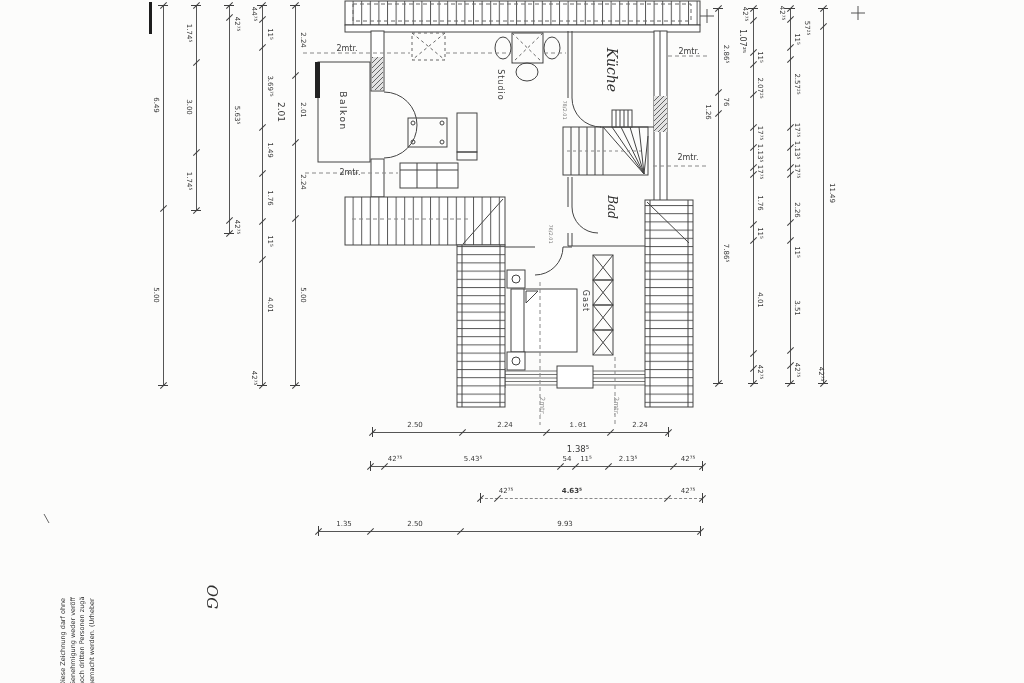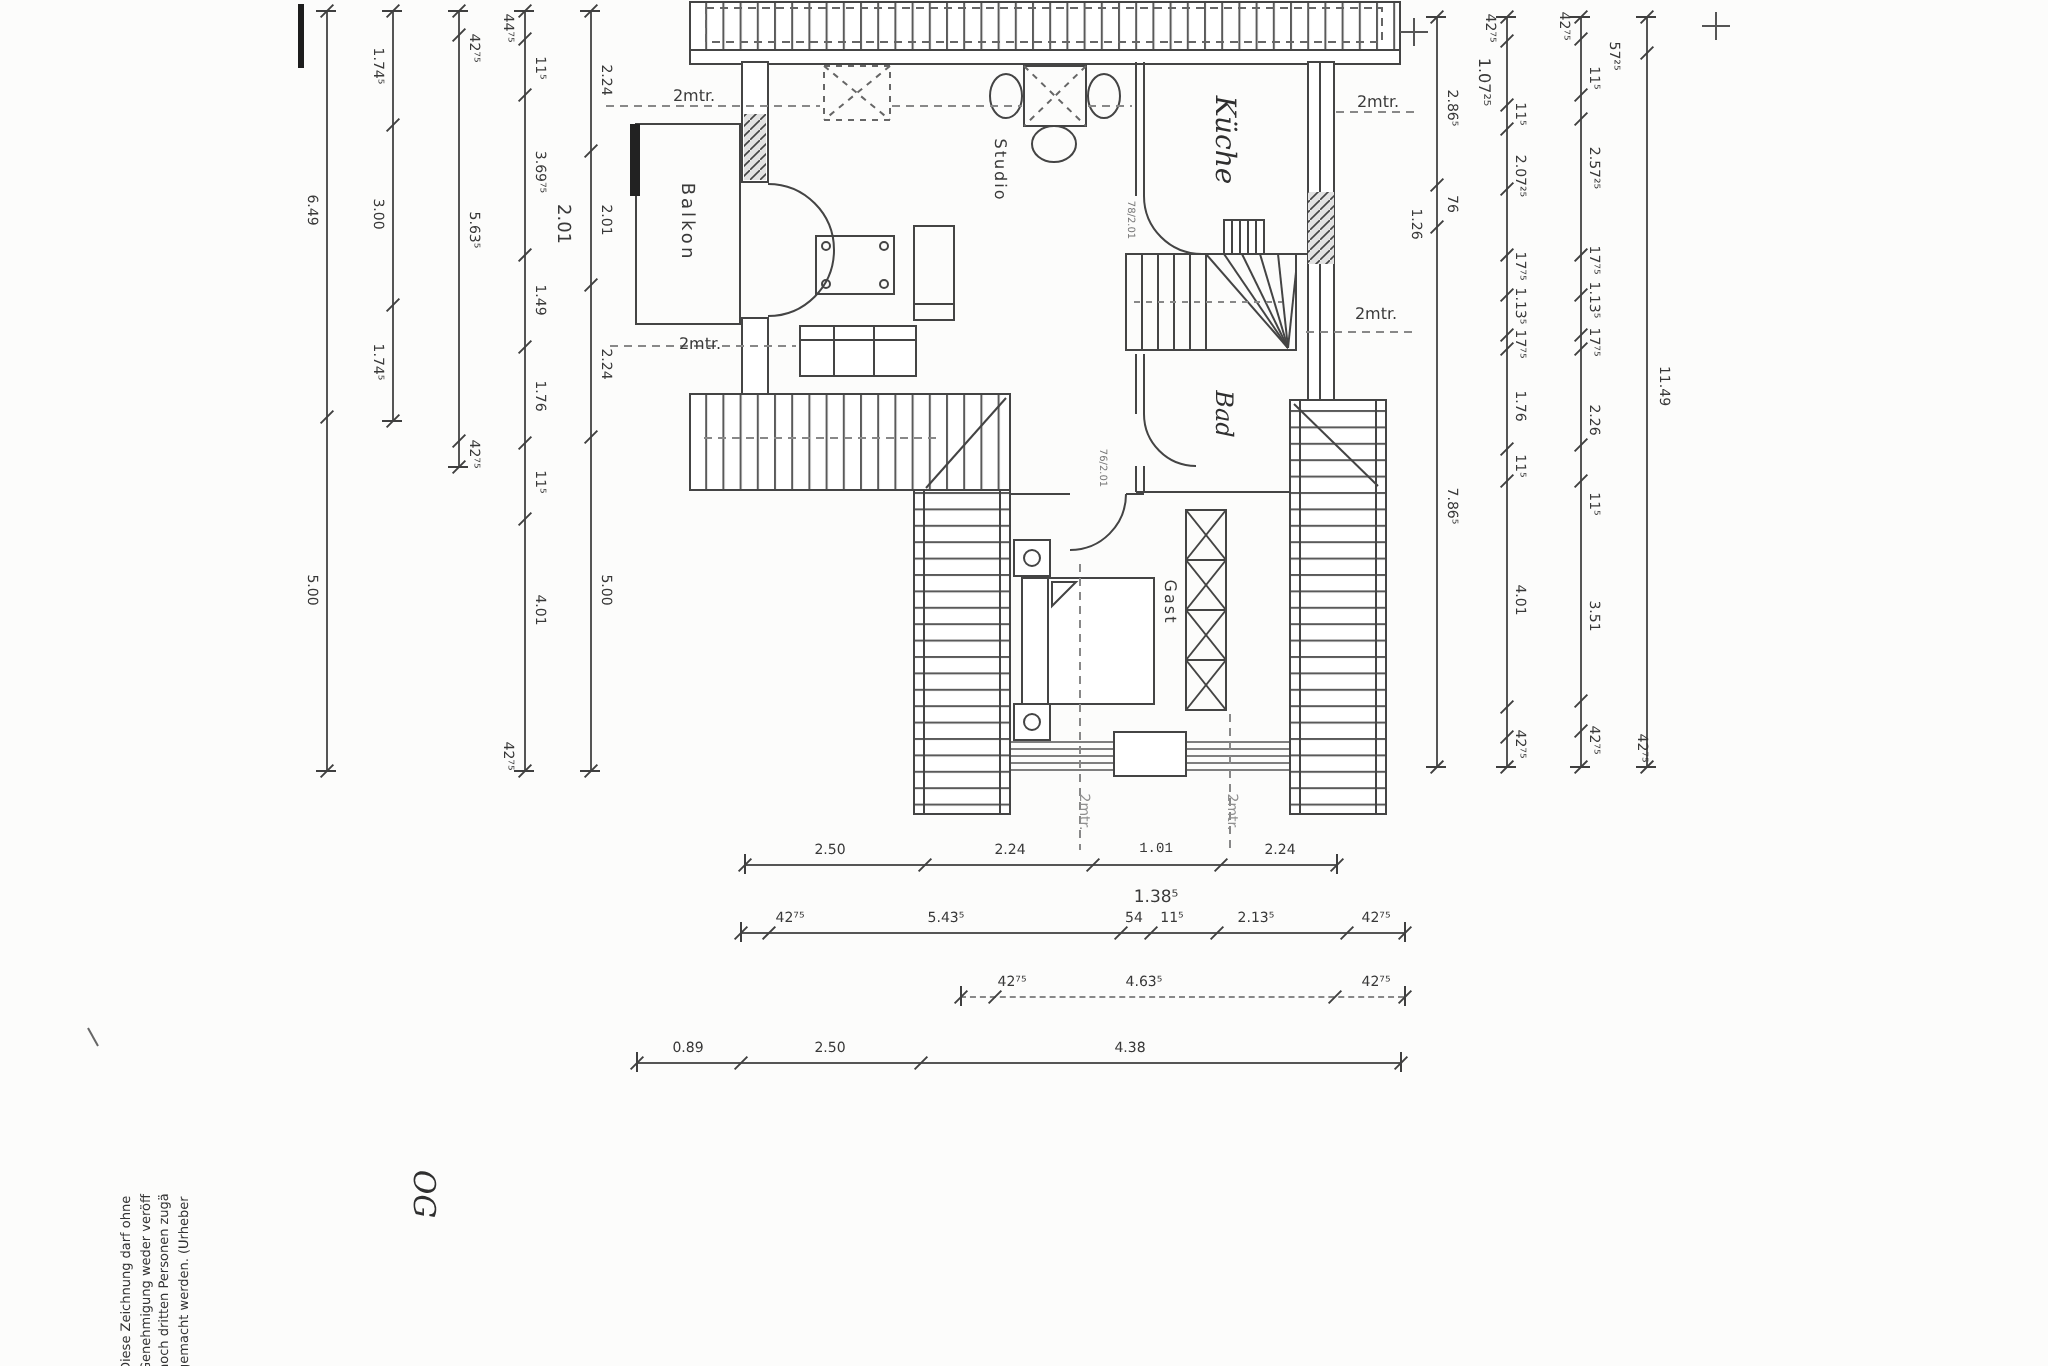--- a/index.html
+++ b/index.html
@@ -391,31 +391,31 @@
       <span class="dlab" style="left: 628px; top: 459px; transform: translate(-50%, -50%);">2.13⁵</span>
       <span class="dlab" style="left: 688px; top: 459px; transform: translate(-50%, -50%);">42⁷⁵</span>
       <div class="dline-dash" style="left: 480px; top: 498px; width: 222px;"></div>
       <div class="dtick" style="left: 476px; top: 498px; width: 9px; height: 1px;"></div>
       <div class="dtick" style="left: 493px; top: 498px; width: 9px; height: 1px;"></div>
       <div class="dtick" style="left: 663px; top: 498px; width: 9px; height: 1px;"></div>
       <div class="dtick" style="left: 698px; top: 498px; width: 9px; height: 1px;"></div>
       <div class="dbar" style="left: 480px; top: 493px; width: 1px; height: 10px;"></div>
       <div class="dbar" style="left: 702px; top: 493px; width: 1px; height: 10px;"></div>
       <span class="dlab" style="left: 506px; top: 491px; transform: translate(-50%, -50%);">42⁷⁵</span>
-      <span class="dlab" style="left: 572px; top: 491px; transform: translate(-50%, -50%);">4.63⁵</span>
+      <span class="dlab" style="left: 572px; top: 491px; transform: translate(-50%, -50%); font-weight: bold;">4.63⁵</span>
       <span class="dlab" style="left: 688px; top: 491px; transform: translate(-50%, -50%);">42⁷⁵</span>
       <div class="dline" style="left: 318px; top: 531px; width: 382px; height: 1px;"></div>
       <div class="dtick" style="left: 314px; top: 531px; width: 9px; height: 1px;"></div>
       <div class="dtick" style="left: 366px; top: 531px; width: 9px; height: 1px;"></div>
       <div class="dtick" style="left: 456px; top: 531px; width: 9px; height: 1px;"></div>
       <div class="dtick" style="left: 696px; top: 531px; width: 9px; height: 1px;"></div>
       <div class="dbar" style="left: 318px; top: 526px; width: 1px; height: 10px;"></div>
       <div class="dbar" style="left: 700px; top: 526px; width: 1px; height: 10px;"></div>
-      <span class="dlab" style="left: 344px; top: 524px; transform: translate(-50%, -50%);">0.89</span>
+      <span class="dlab" style="left: 344px; top: 524px; transform: translate(-50%, -50%);">1.35</span>
       <span class="dlab" style="left: 415px; top: 524px; transform: translate(-50%, -50%);">2.50</span>
-      <span class="dlab" style="left: 565px; top: 524px; transform: translate(-50%, -50%);">4.38</span>
+      <span class="dlab" style="left: 565px; top: 524px; transform: translate(-50%, -50%);">9.93</span>
     </div>
   <div class="notes">Diese Zeichnung darf ohne
 Genehmigung weder veröff
 noch dritten Personen zugä
 gemacht werden. (Urheber</div>
 
 </div>
 
 </body></html>

